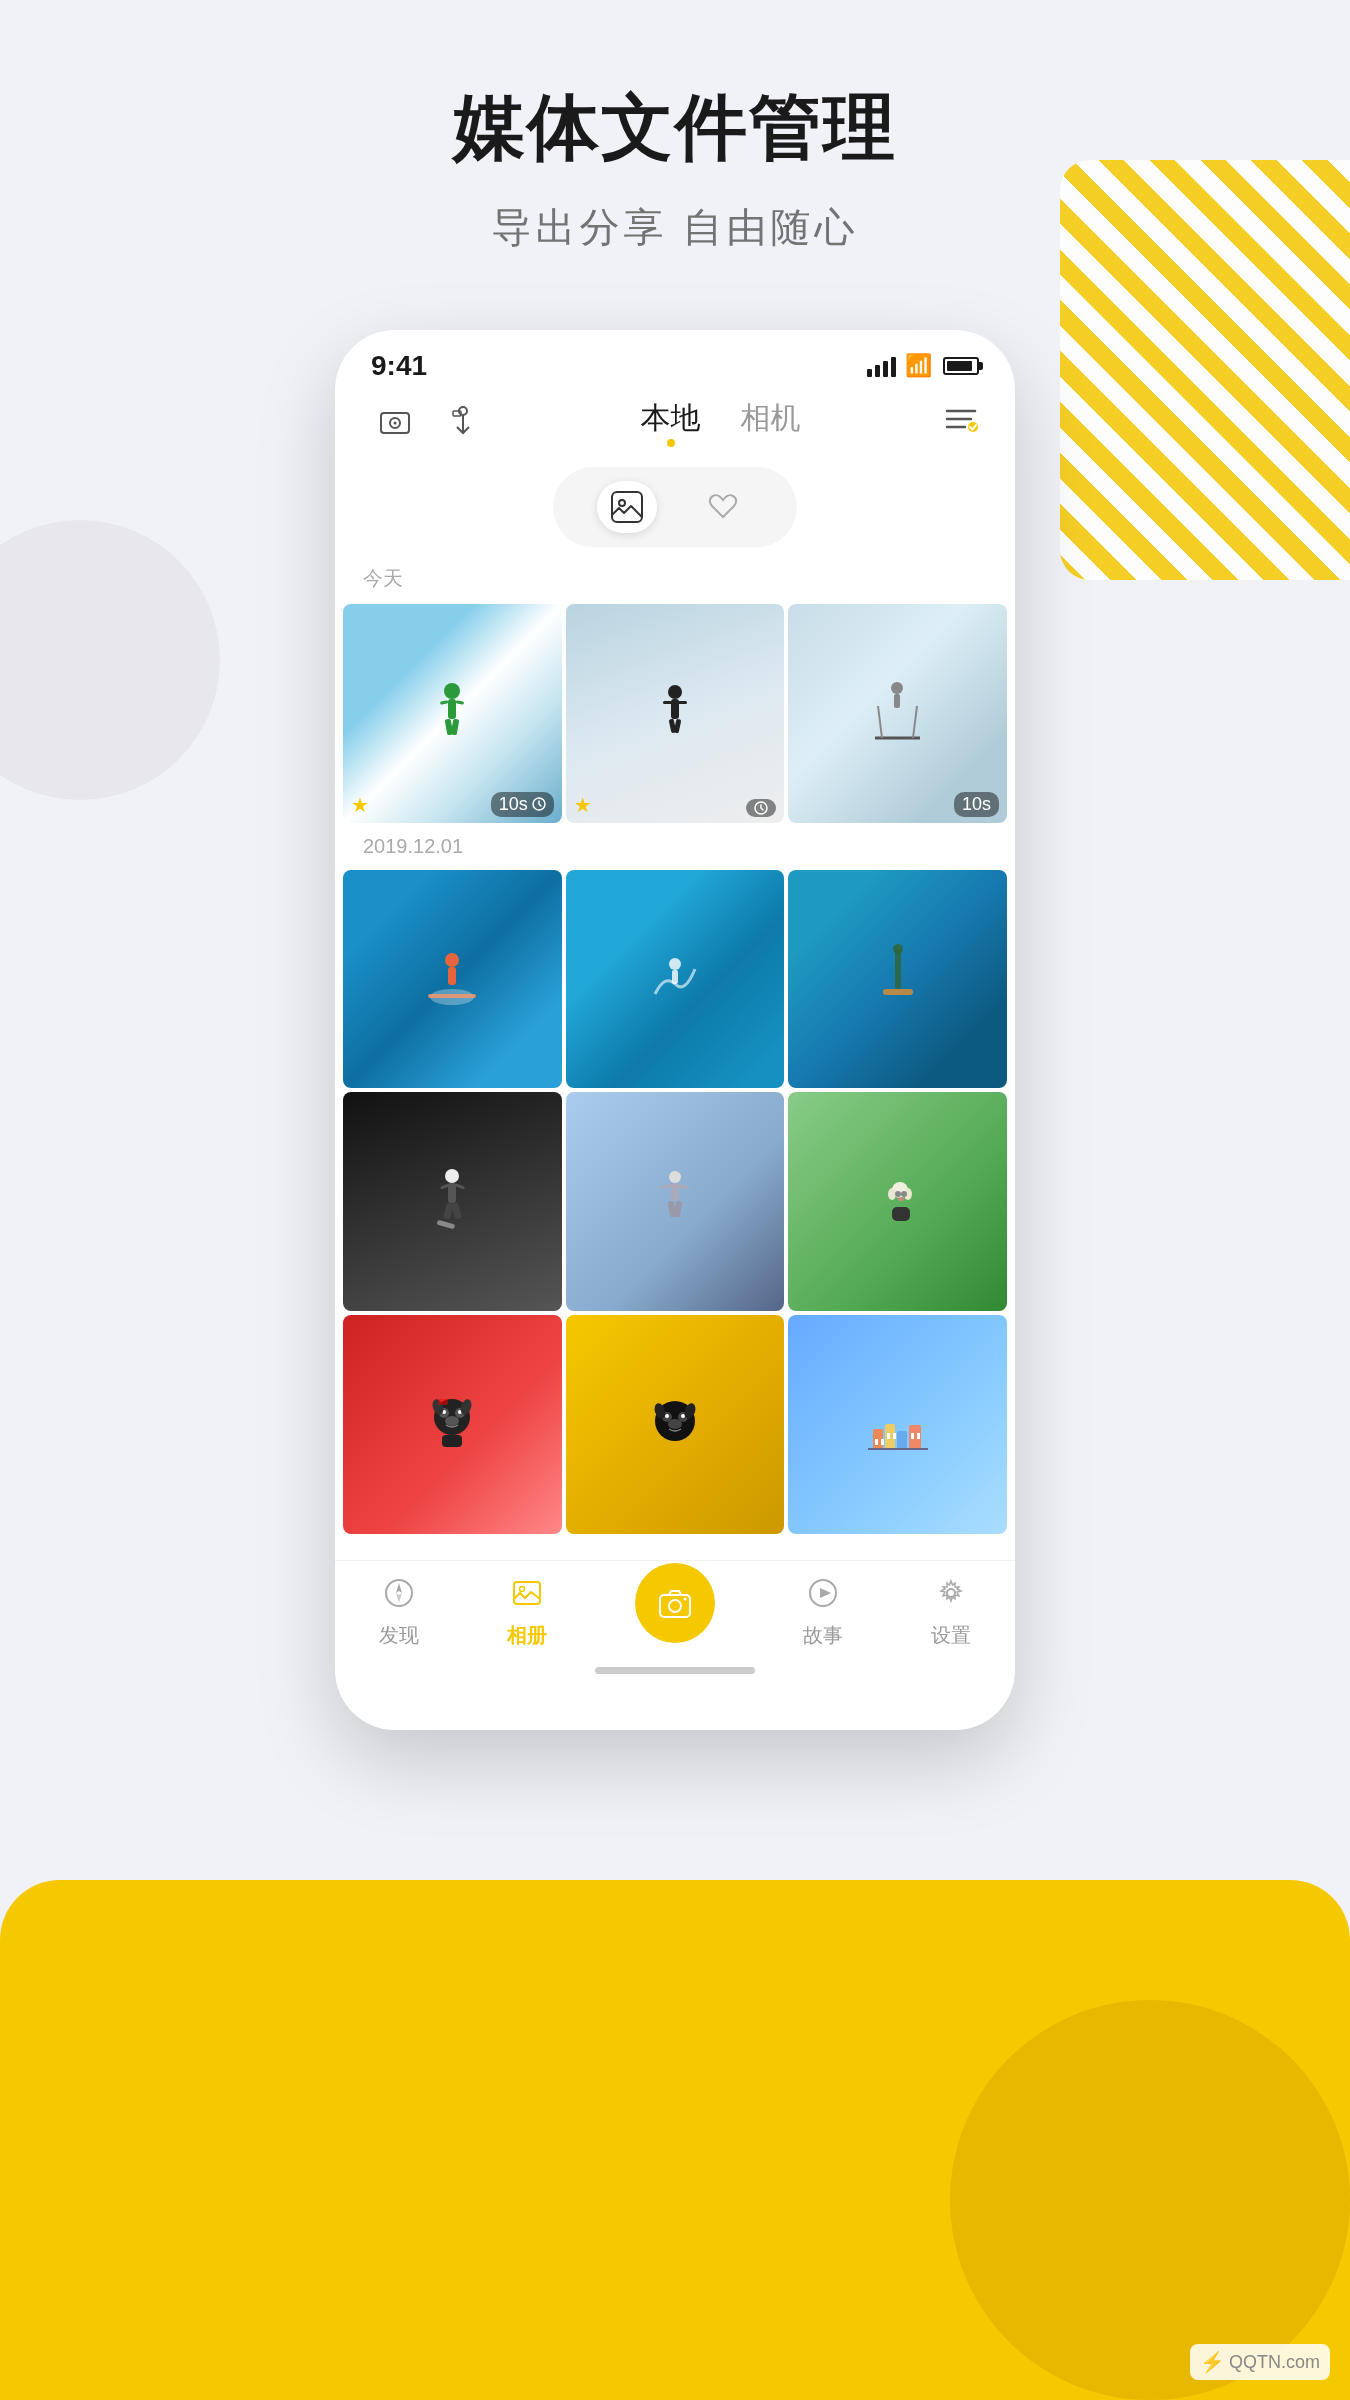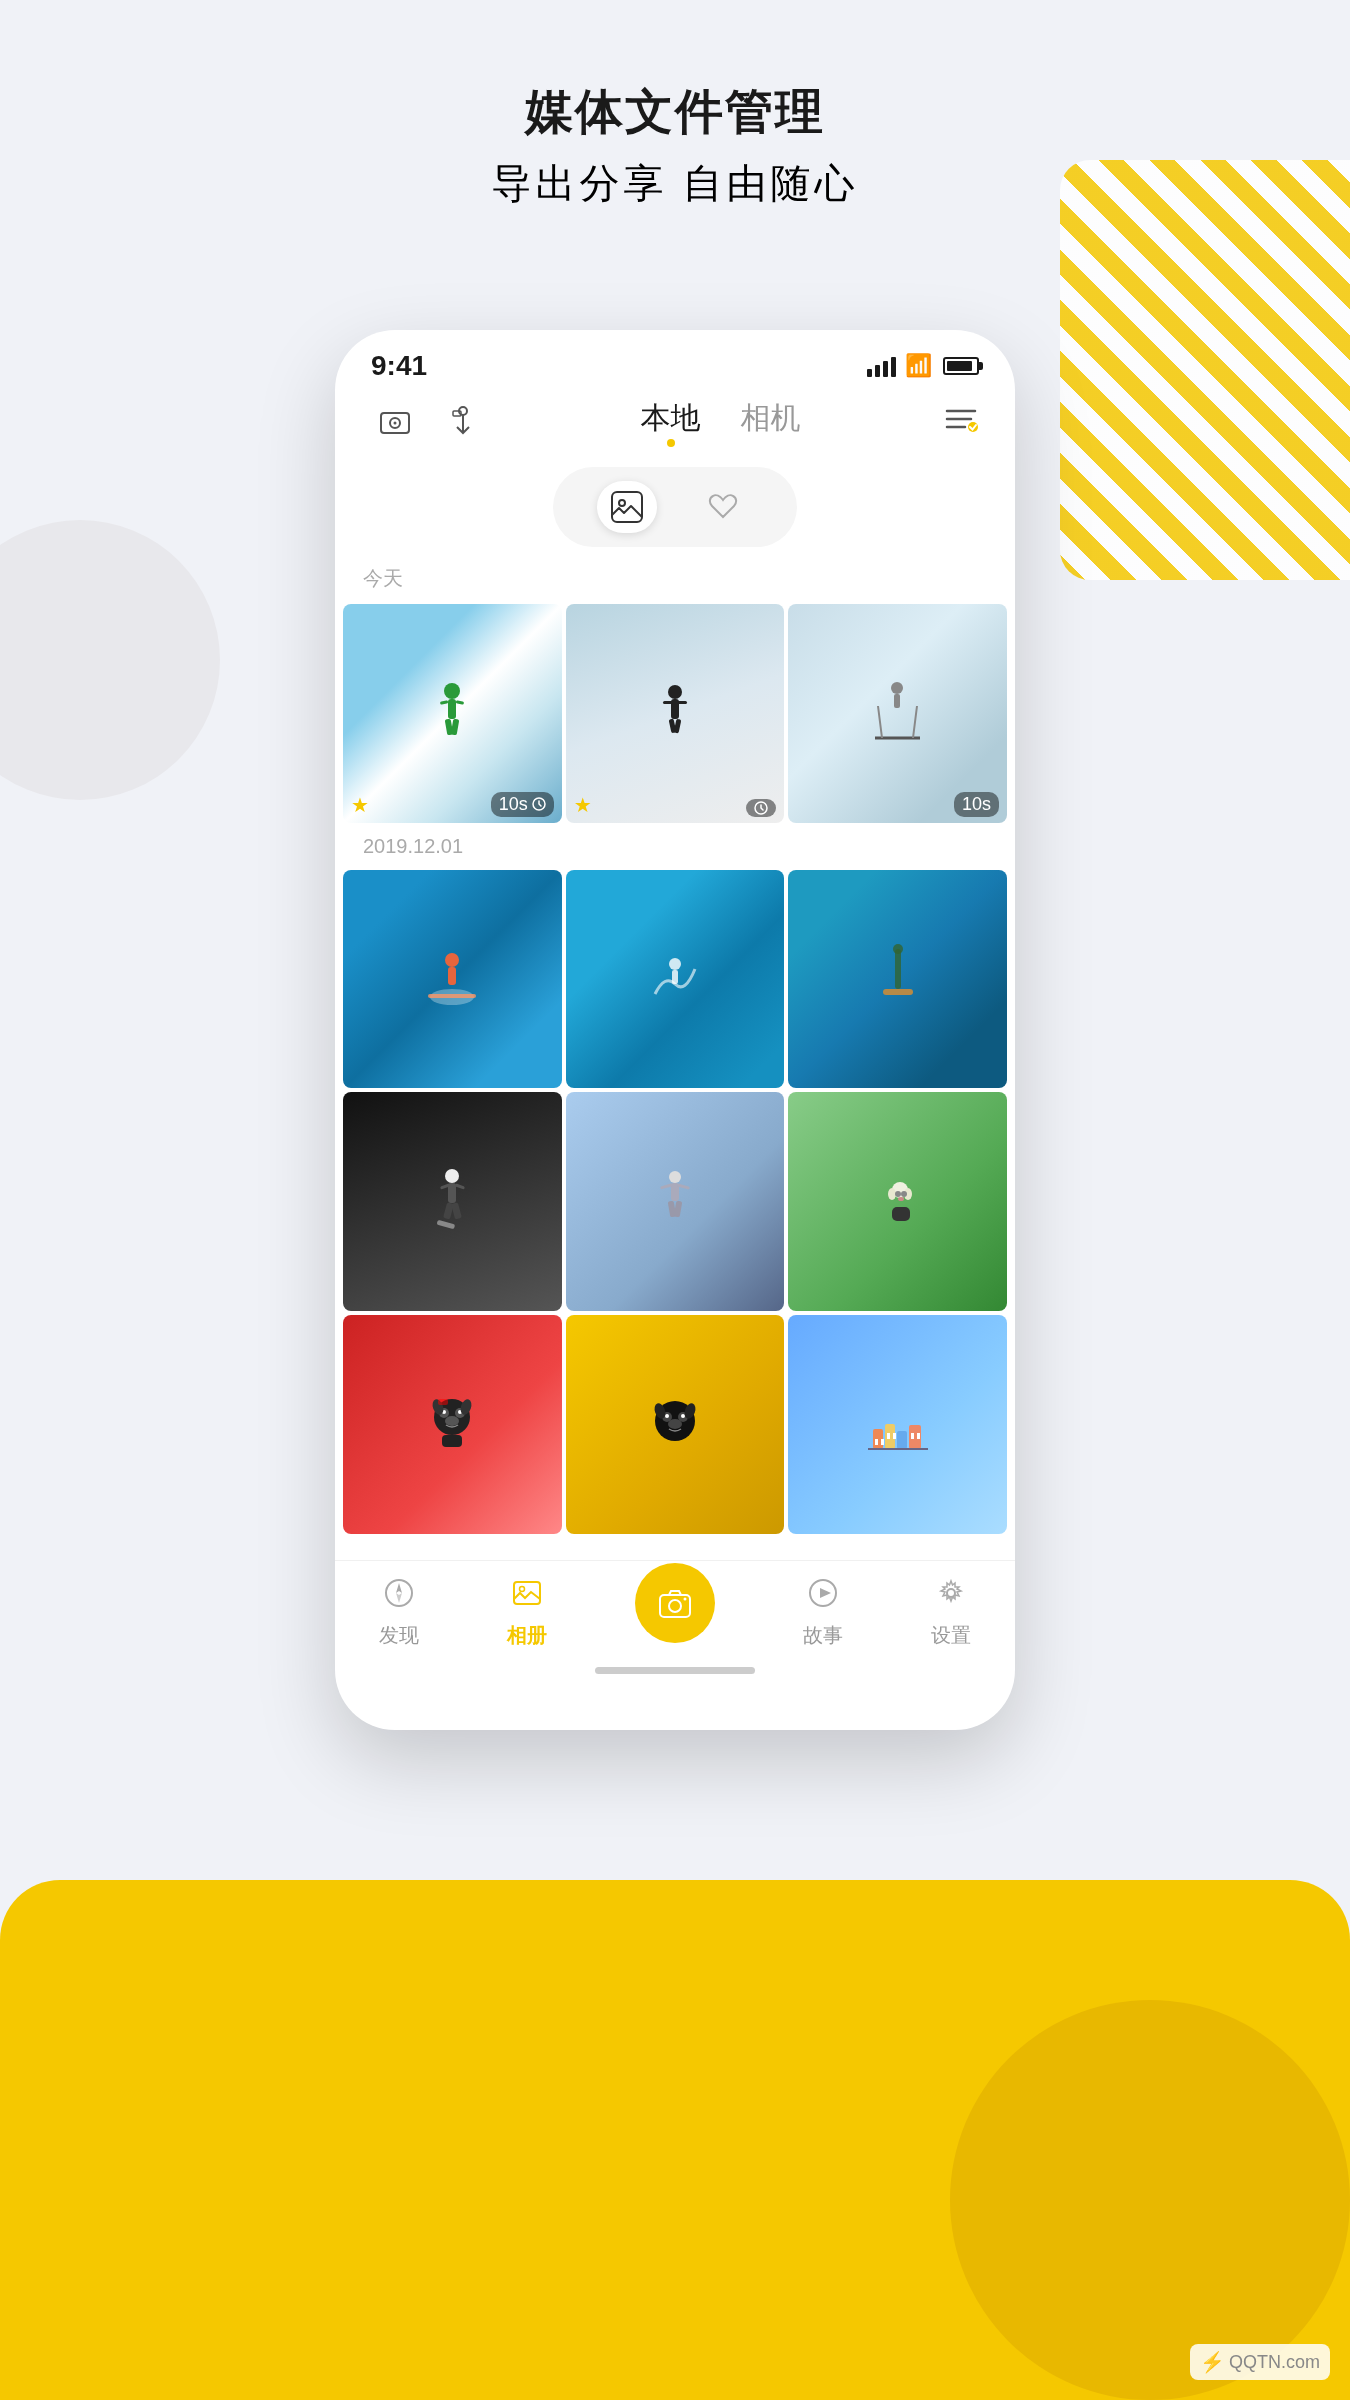--- a/index.html
+++ b/index.html
@@ -69,29 +69,29 @@
     
     .page-header {
       position: absolute;
       top: 80px;
       left: 0;
       right: 0;
       text-align: center;
       z-index: 2;
     }
     .page-title {
-      font-size: 48px;
+      font-size: 72px;
       font-weight: 900;
       color: #1a1a1a;
       letter-spacing: 2px;
     }
     .page-subtitle {
       font-size: 40px;
-      color: #000000;
-      margin-top: 12px;
+      color: #737373;
+      margin-top: 24px;
       letter-spacing: 4px;
     }
 
     
     .phone-wrapper {
       position: absolute;
       top: 330px;
       left: 50%;
       transform: translateX(-50%);
       width: 680px;

